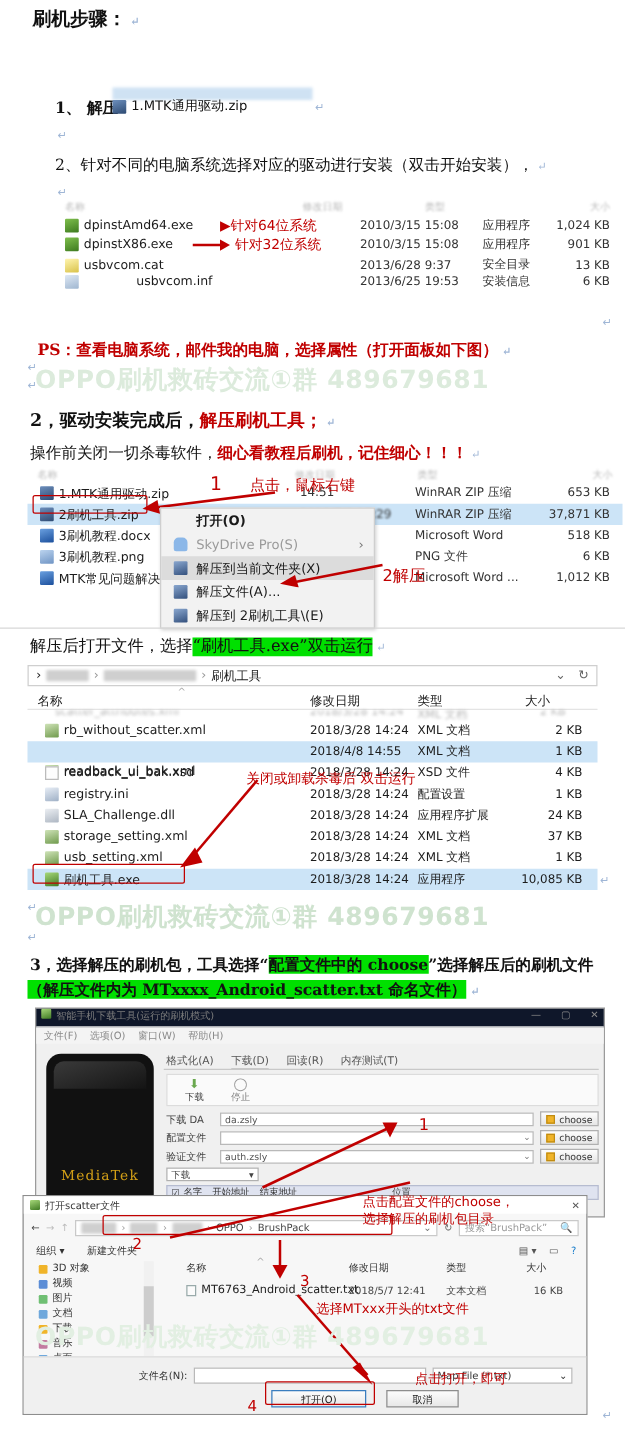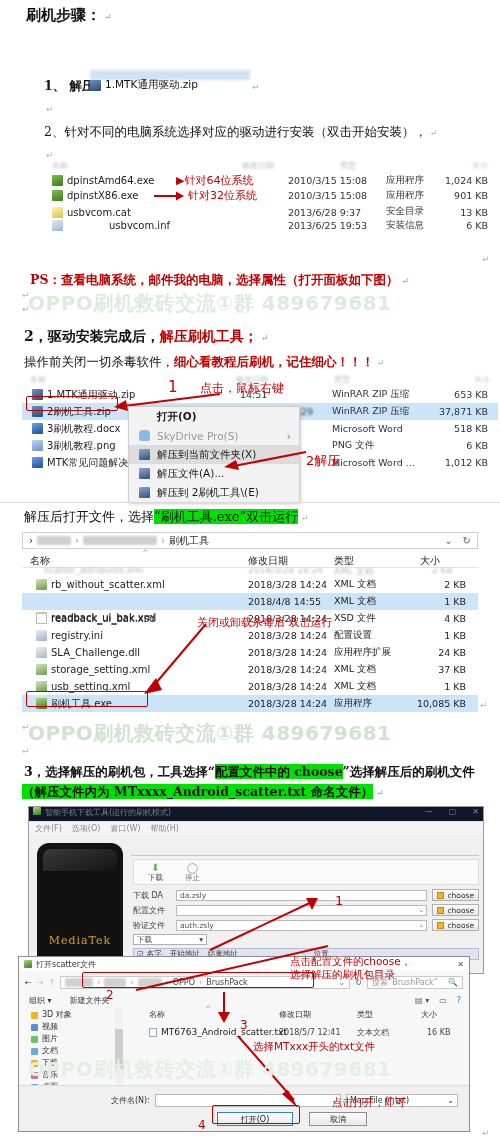--- a/index.html
+++ b/index.html
@@ -438,20 +438,26 @@
       <span>选项(O)</span>
       <span>窗口(W)</span>
       <span>帮助(H)</span>
     </div>
 
     <div style="position:absolute;left:8px;top:36px;width:86px;height:128px;background:#111;border-radius:12px 12px 4px 4px;">
       <div style="position:absolute;left:6px;top:6px;right:6px;height:22px;background:linear-gradient(160deg,#3a3a3a,#141414);border-radius:8px 8px 0 0;"></div>
       <div style="position:absolute;left:0;right:0;bottom:24px;text-align:center;color:#d4a017;font-family:'DejaVu Serif','Liberation Serif',serif;font-size:11px;letter-spacing:1px;">MediaTek</div>
     </div>
 
+    <div class="mtk-tabs" style="position:absolute;left:104px;top:36px;">
+      <span>格式化(A)</span>
+      <span style="border-bottom:1px solid #555;">下载(D)</span>
+      <span>回读(R)</span>
+      <span>内存测试(T)</span>
+    </div>
     <div style="position:absolute;left:102px;top:48px;width:348px;height:1px;background:#c8c8c8;"></div>
 
     <div style="position:absolute;left:104px;top:52px;width:346px;height:26px;background:#fafafa;border:1px solid #dcdcdc;display:flex;gap:22px;padding:2px 14px;">
       <div style="display:flex;flex-direction:column;align-items:center;">
         <span style="color:#6aa84f;font-size:10px;">⬇</span>
         <span style="font-size:7.5px;color:#444;filter:blur(0.35px);">下载</span>
       </div>
       <div style="display:flex;flex-direction:column;align-items:center;">
         <span style="color:#999;font-size:10px;">◯</span>
         <span style="font-size:7.5px;color:#777;filter:blur(0.35px);">停止</span>

